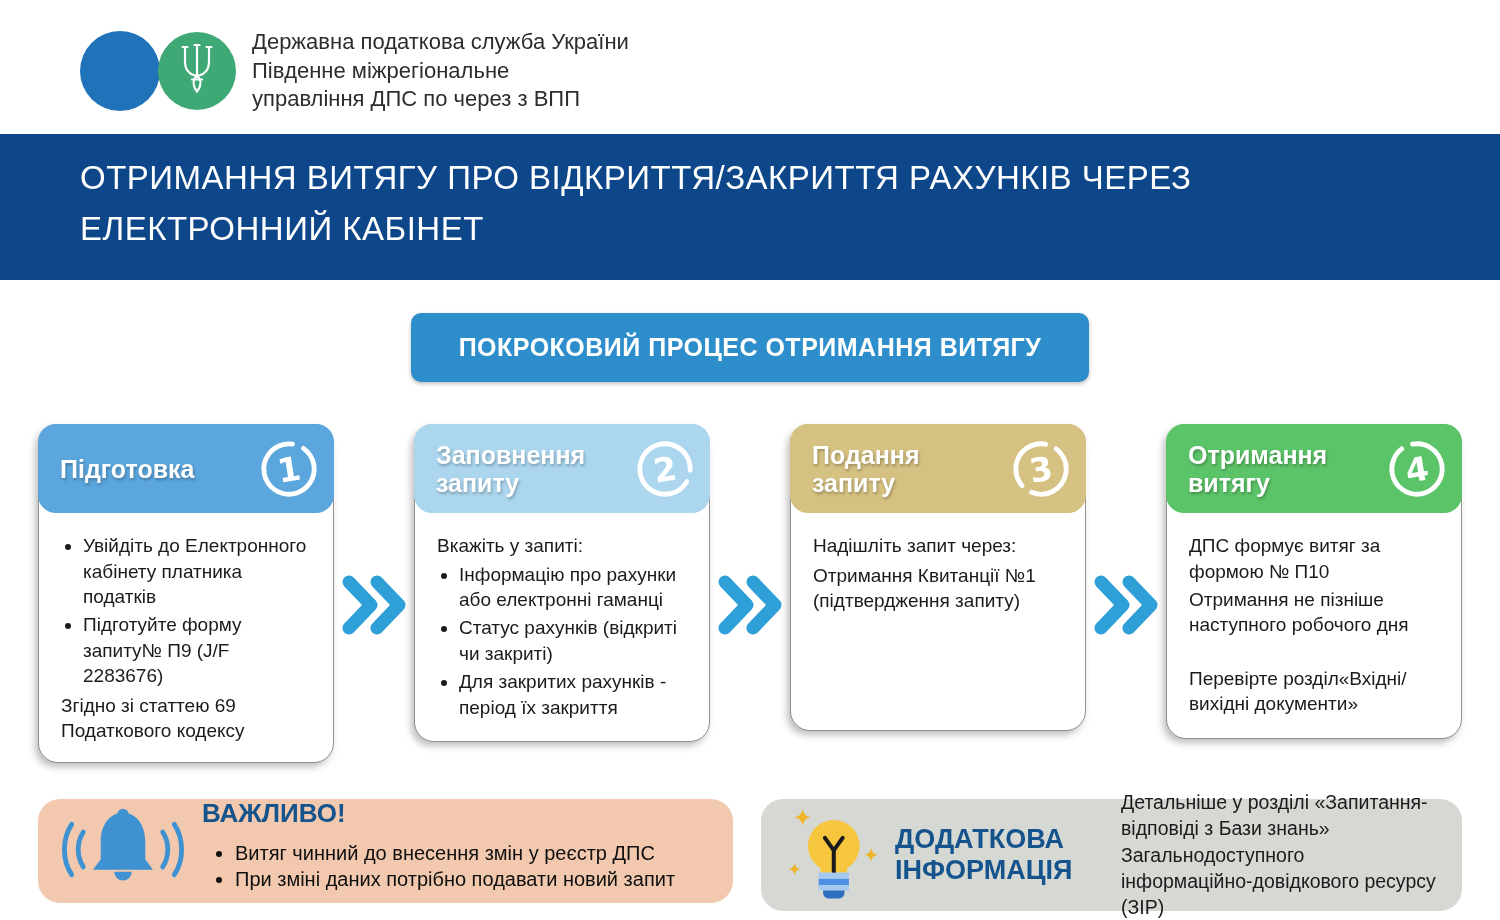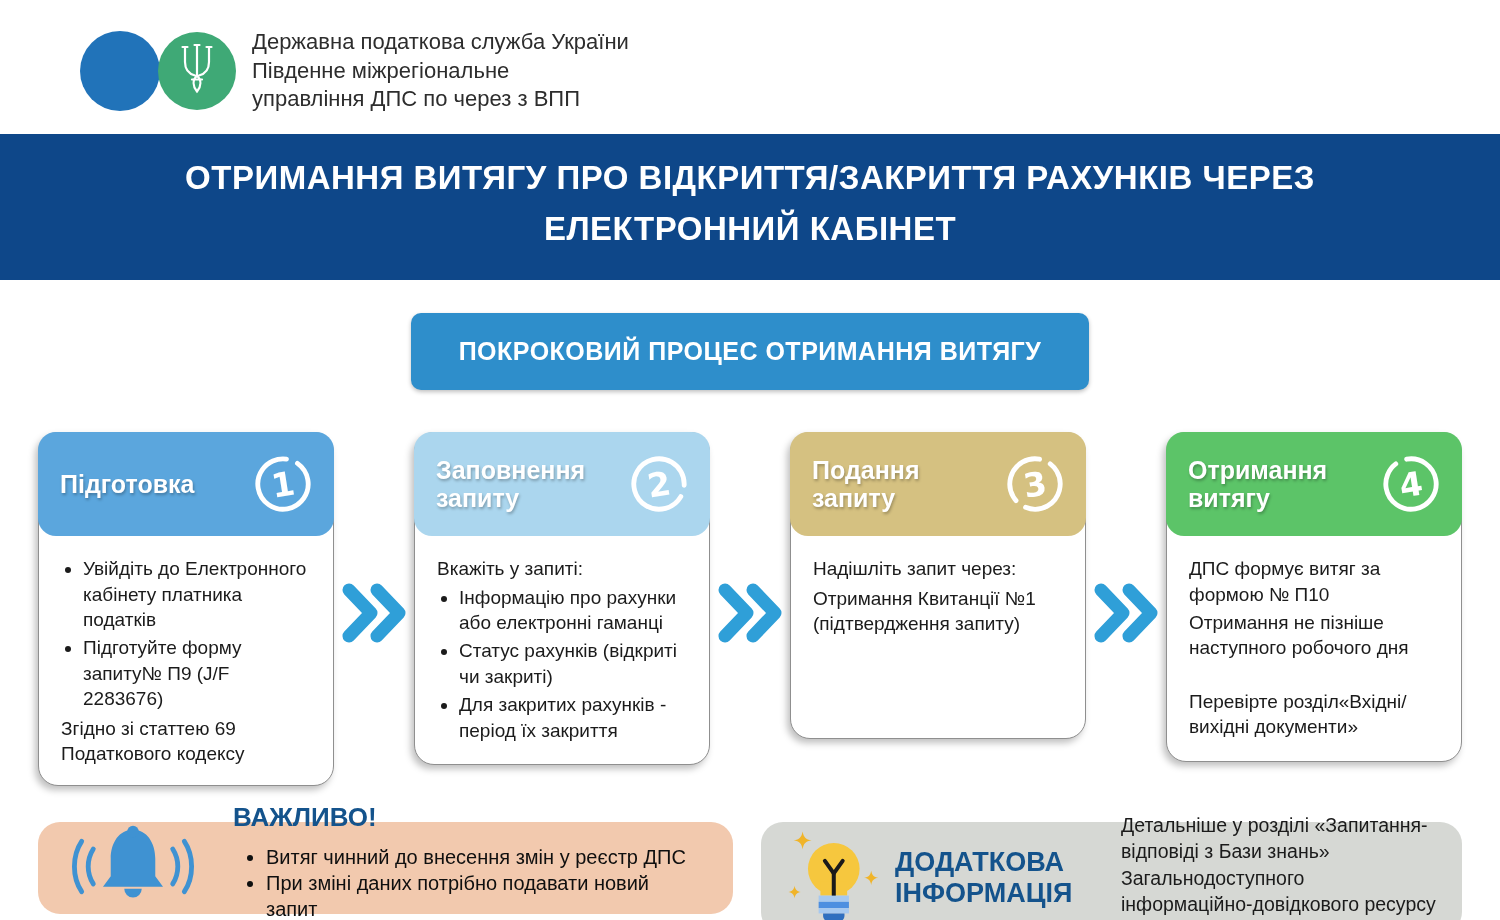--- a/index.html
+++ b/index.html
@@ -8,55 +8,55 @@
 
   
   .logo-row{display:flex;align-items:center;padding:28px 0 0 80px;}
   .logo-circle{border-radius:50%;flex:0 0 auto;}
   .logo-blue{width:80px;height:80px;background:#2173B9;}
   .logo-green{width:78px;height:78px;background:#3FA976;margin-left:-2px;display:flex;align-items:center;justify-content:center;}
   .org-text{margin-left:16px;font-size:22px;line-height:1.3;color:#2d2d2d;font-weight:500;}
 
   
   .banner{margin-top:20px;background:#0E4789;padding:18px 30px 26px;}
-  .banner-title{max-width:1340px;margin:0 auto;text-align:center;color:#fff;font-weight:bold;
+  .banner-title{max-width:1340px;margin:0 auto;text-align:left;color:#fff;font-weight:normal;
     font-size:33px;line-height:1.55;letter-spacing:.5px;}
 
   
-  .pill{width:678px;height:77px;margin:33px auto 0;background:#2E8ECB;border-radius:10px;
+  .pill{width:678px;height:69px;margin:33px auto 0;background:#2E8ECB;border-radius:10px;
     display:flex;align-items:center;justify-content:center;color:#fff;font-weight:bold;
     font-size:25px;letter-spacing:.5px;box-shadow:0 2px 4px rgba(0,0,0,.25);}
 
   
   .steps{display:flex;align-items:flex-start;padding:0 38px;margin-top:42px;}
   .card{flex:0 0 296px;min-height:307px;background:#fff;border:1px solid #8f8f8f;border-radius:20px;
     box-shadow:-3px 4px 7px rgba(0,0,0,.25);box-sizing:border-box;}
-  .card-header{height:104px;margin:-1px -1px 0;border-radius:18px;display:flex;align-items:center;
-    justify-content:space-between;padding:0 20px 0 22px;box-sizing:border-box;}
+  .card-header{height:89px;margin:-1px -1px 0;border-radius:18px;display:flex;align-items:center;
+    justify-content:space-between;padding:0 14px 0 22px;box-sizing:border-box;}
   .c1{background:#5BA6DD;} .c2{background:#ABD6EE;} .c3{background:#D5C181;} .c4{background:#5CC468;}
   .card-title{margin:0;color:#fff;font-size:25px;font-weight:bold;line-height:1.12;
     text-shadow:1px 2px 3px rgba(0,0,0,.28);max-width:170px;}
   .badge{position:relative;width:62px;height:62px;flex:0 0 auto;}
   .badge svg{position:absolute;inset:0;}
   .badge .digit{position:absolute;inset:0;display:flex;align-items:center;justify-content:center;
     color:#fff;font-size:33px;font-weight:bold;font-family:"DejaVu Sans",sans-serif;transform:rotate(-9deg);}
   .card-body{padding:20px 18px 18px 22px;font-size:19px;line-height:1.34;color:#1b1b1b;}
   .card-body ul{margin:0;padding-left:22px;}
   .card-body li{margin-bottom:3px;}
   .intro{margin:0 0 3px;}
   .footer-note{margin:4px 0 0;}
   .step-paragraphs p{margin:0 0 3px;}
   .step-paragraphs p:empty{height:22px;}
 
   .arrow-cell{flex:1;display:flex;justify-content:center;margin-top:148px;}
 
   
   .bottom{display:flex;gap:28px;padding:0 38px;margin-top:36px;}
-  .important-box{flex:0 0 695px;height:92px;background:#F2C9AE;border-radius:22px;display:flex;
-    align-items:center;padding:10px 32px;box-sizing:border-box;gap:21px;}
+  .important-box{flex:0 0 695px;height:104px;background:#F2C9AE;border-radius:22px;display:flex;
+    align-items:center;padding:10px 22px;box-sizing:border-box;}
   .important-content{margin-left:16px;}
   .important-title{margin:0 0 4px;font-size:26px;font-weight:bold;color:#14538C;}
   .important-box ul{margin:11px;padding-left:22px;font-size:20px;color:#0f0f0f;line-height:1.3;}
   .info-box{flex:1;height:112px;background:#D6D8D4;border-radius:22px;display:flex;align-items:center;
     gap:14px;padding:8px 22px;box-sizing:border-box;}
   .info-title{flex:0 0 212px;font-size:27px;font-weight:bold;color:#14538C;line-height:1.15;}
   .info-text{flex:1;font-size:19.5px;color:#1b1b1b;line-height:1.35;}
 </style>
 </head>
 <body>

